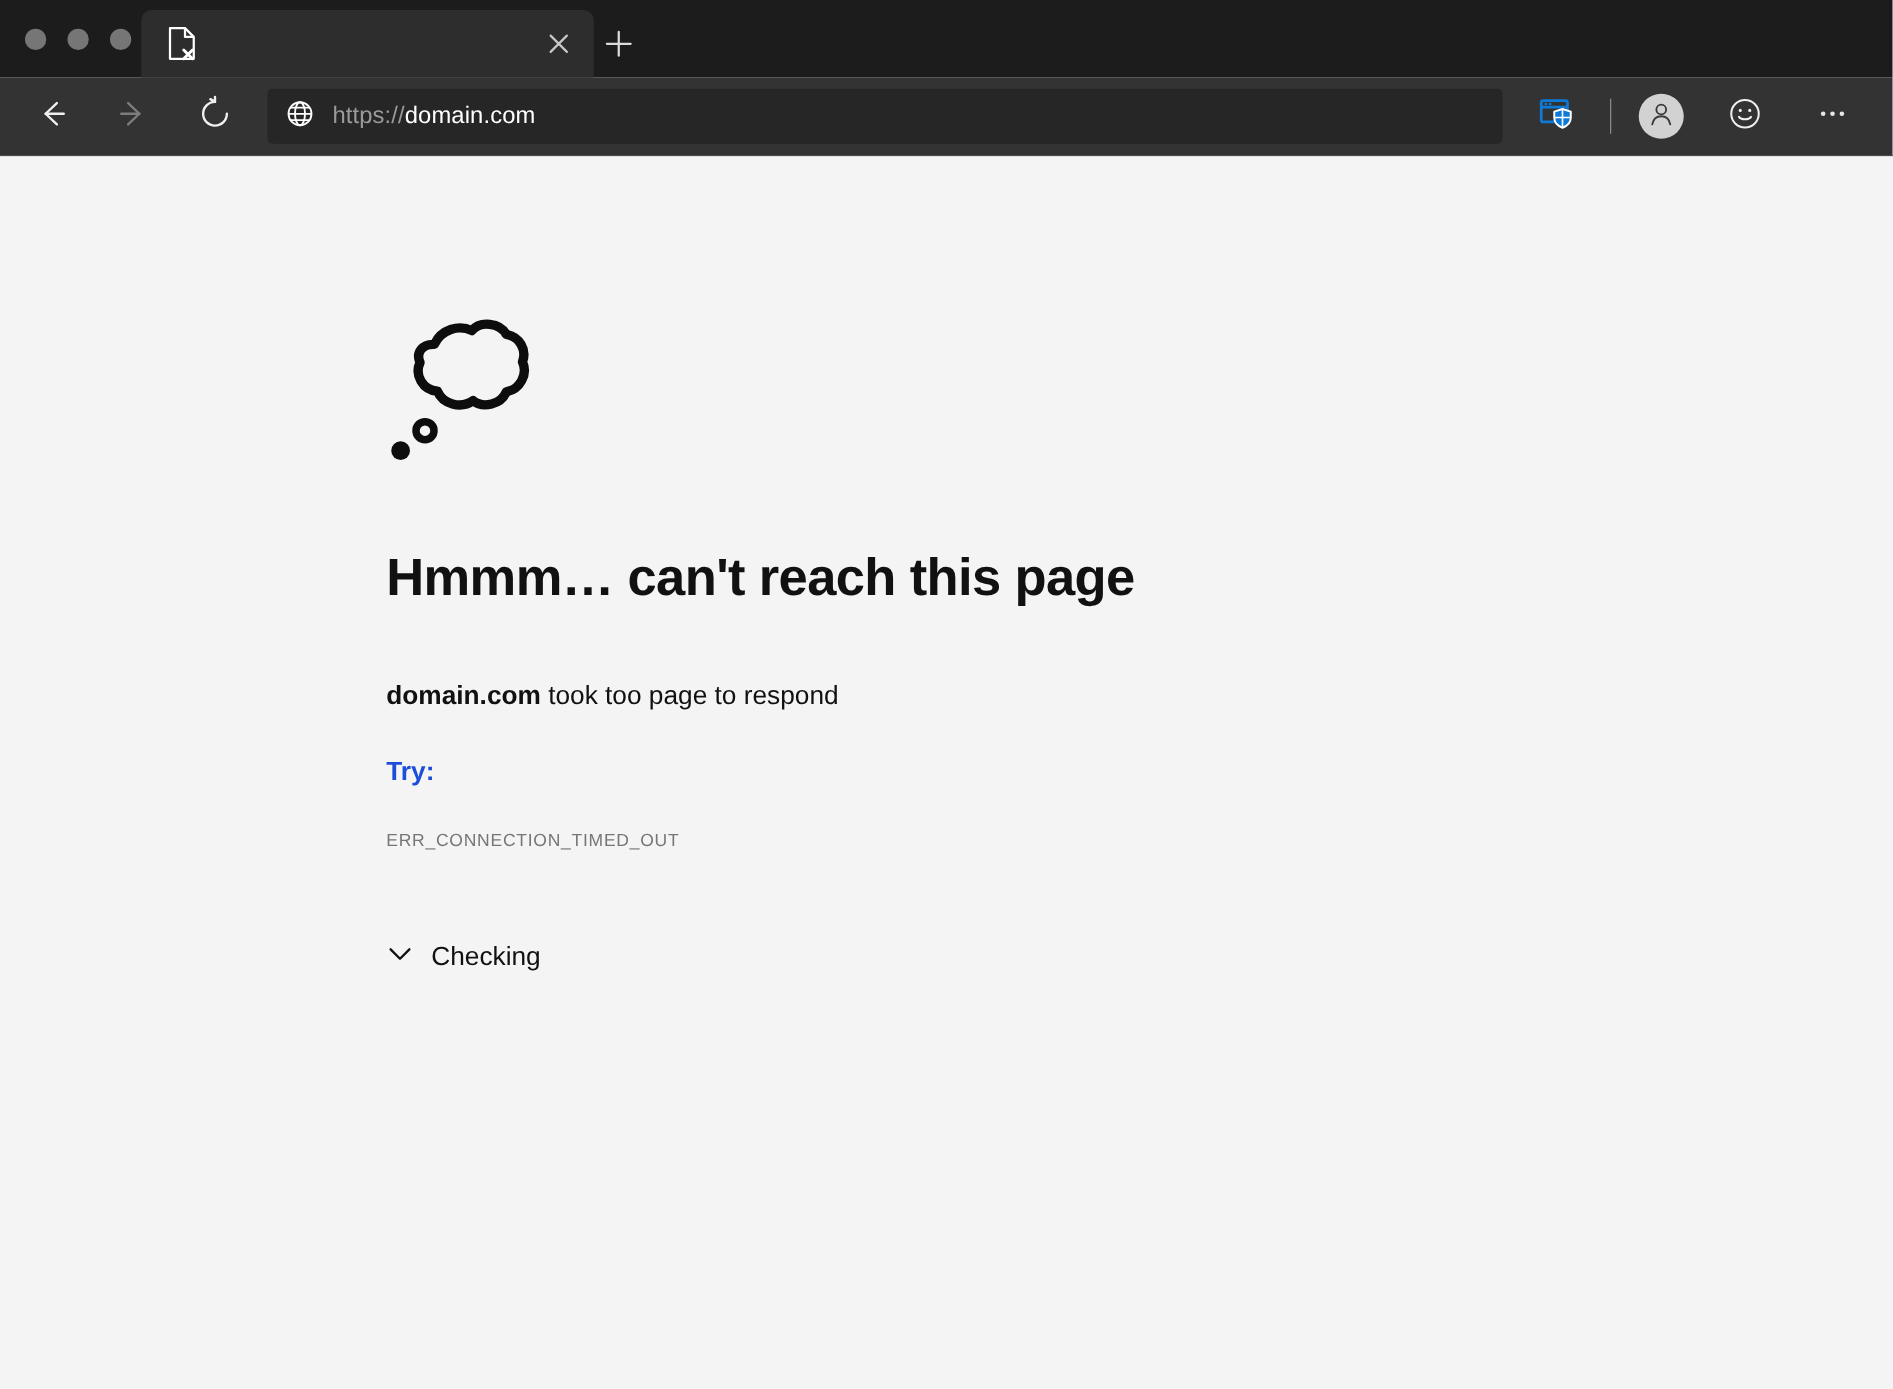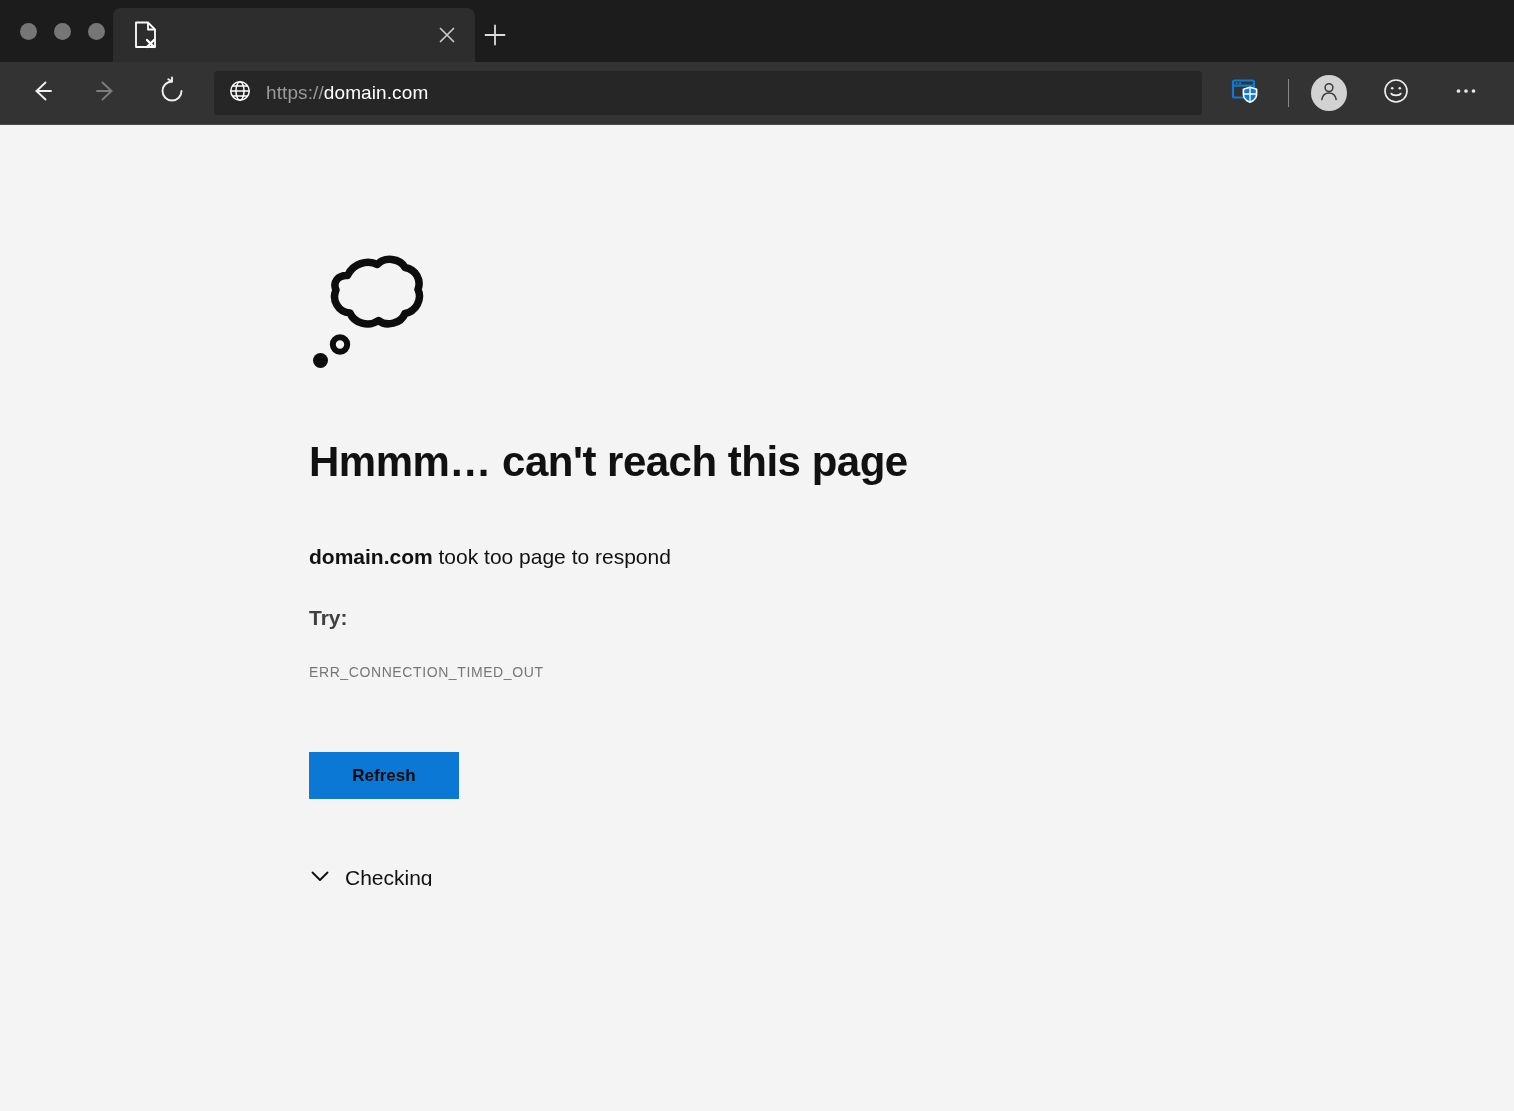--- a/index.html
+++ b/index.html
@@ -213,21 +213,21 @@
     font-size: 21px;
     color: #111111;
     margin: 0 0 36px 0;
     line-height: 1.3;
   }
   .err-subtitle .domain { font-weight: bold; }
 
   .try-label {
     font-size: 21px;
     font-weight: bold;
-    color: #404040;
+    color: #1d4ed8;
     margin: 0 0 22px 0;
   }
 
   ul.try-list {
     list-style: none;
     margin: 0 0 34px 0;
     padding: 0;
   }
   ul.try-list li {
     font-size: 21px;
@@ -446,21 +446,20 @@
 
       <p class="err-subtitle"><span class="domain">domain.com</span><span> took too page to respond</span></p>
 
       <p class="try-label">Try:</p>
 
       <ul class="try-list">
       </ul>
 
       <p class="err-code">ERR_CONNECTION_TIMED_OUT</p>
 
-      <button class="refresh-btn">Refresh</button>
 
       <div class="details-row">
         <span>
           <svg class="chevron" viewBox="0 0 22 22" fill="none" xmlns="http://www.w3.org/2000/svg">
             <path d="M3.5 7.5 L11 15 L18.5 7.5" stroke="#111111" stroke-width="1.9" stroke-linecap="round" stroke-linejoin="round"></path>
           </svg>
         </span>
         <span class="details-label">Checking</span>
       </div>
 

